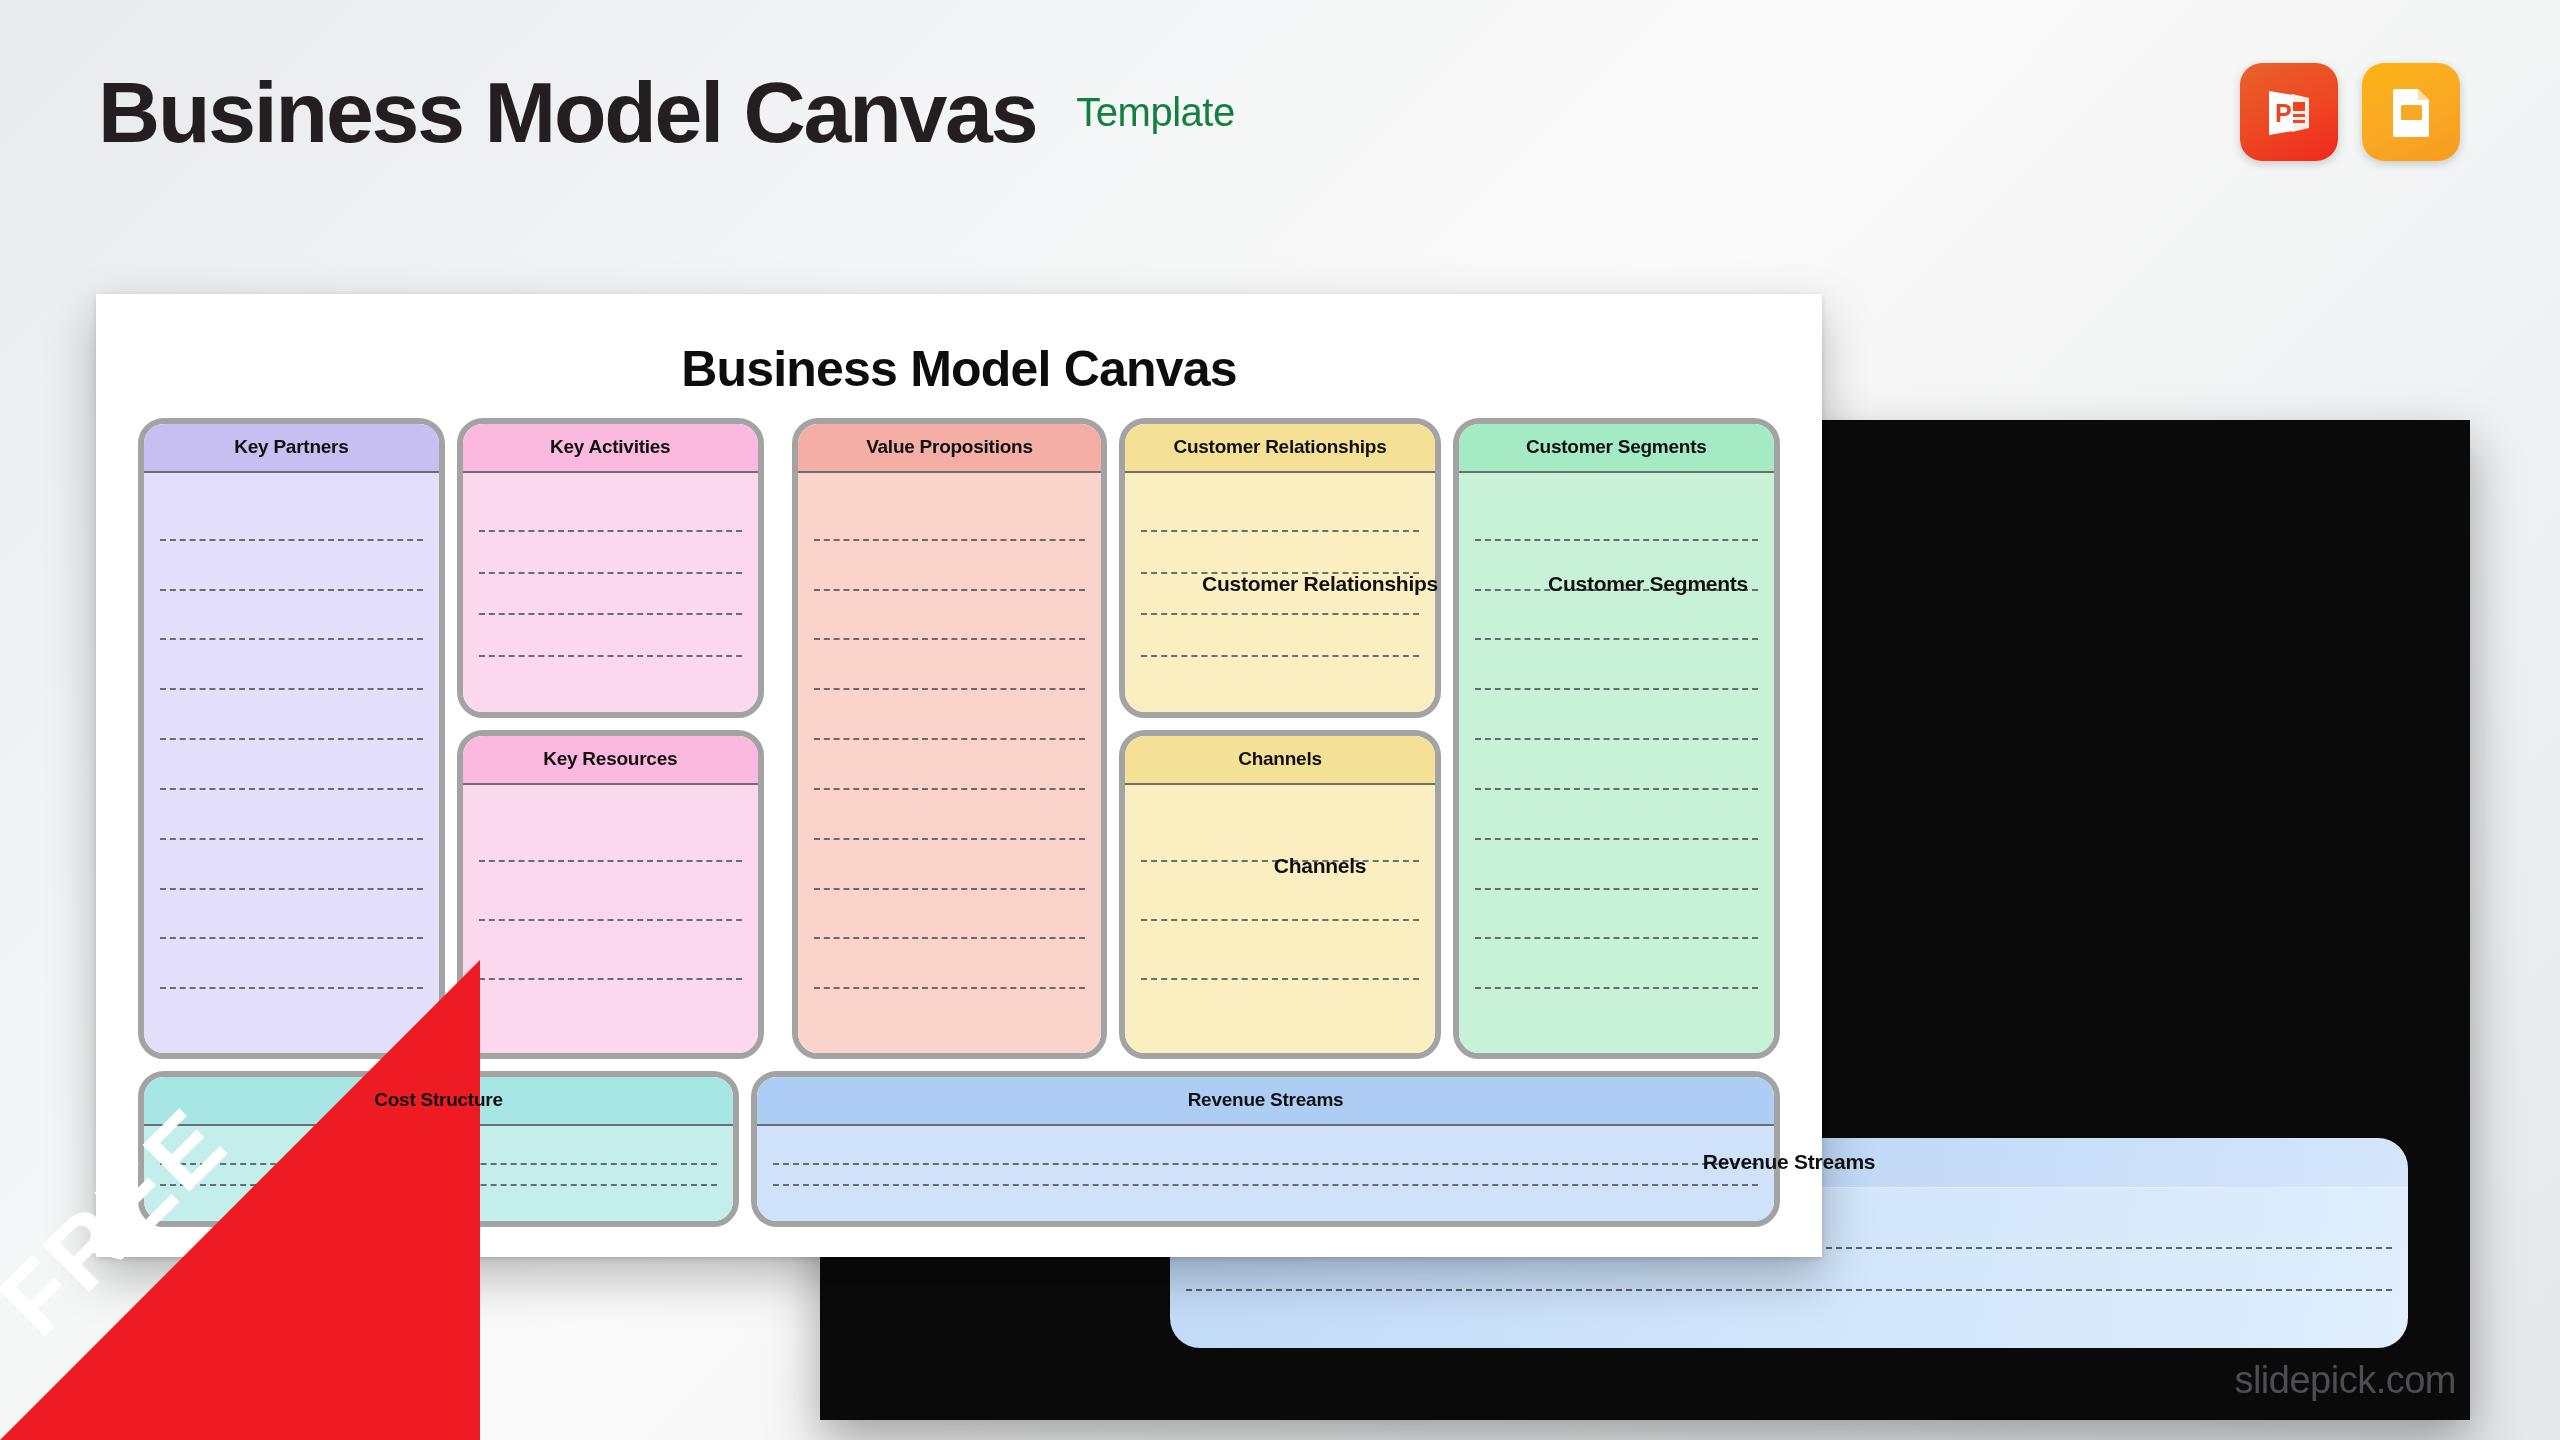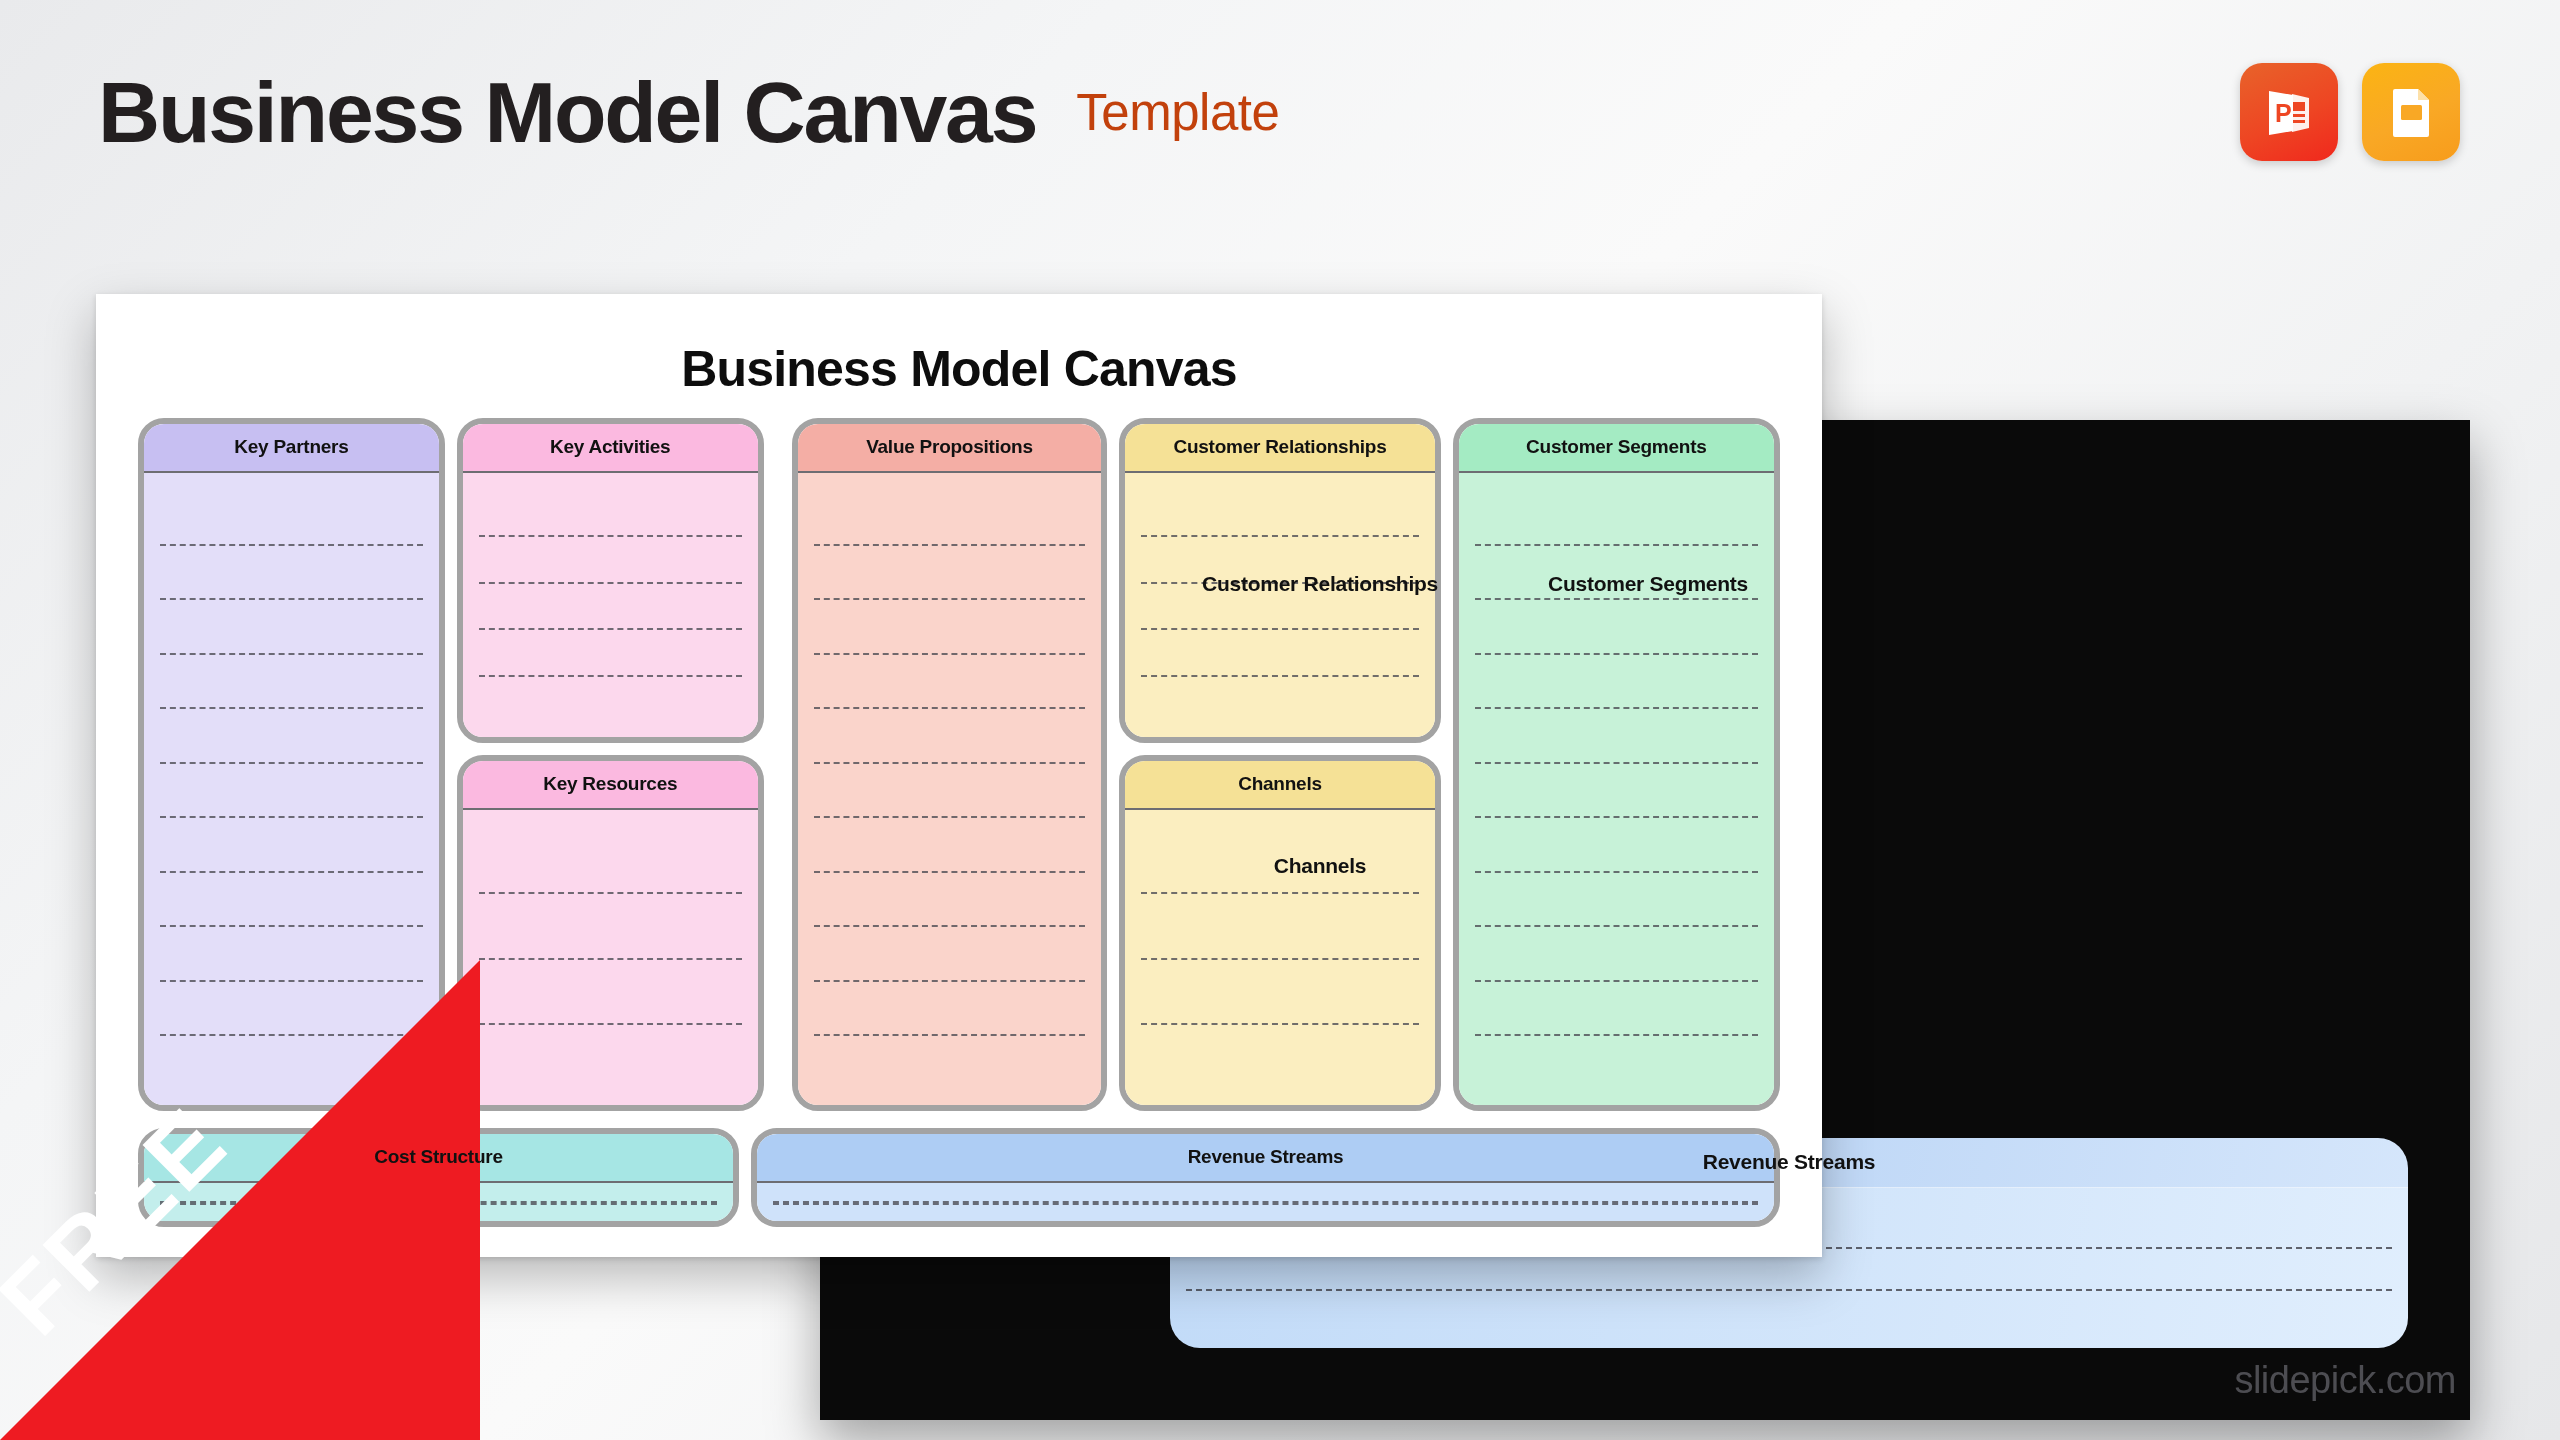--- a/index.html
+++ b/index.html
@@ -30,23 +30,23 @@
   .title-main {
     font-size: 86px;
     font-weight: 700;
     color: #231f20;
     letter-spacing: -2.2px;
     line-height: 1;
     white-space: nowrap;
   }
 
   .title-sub {
-    font-size: 51px;
+    font-size: 40px;
     font-weight: 400;
-    color: #c2410c;
+    color: #15803d;
     margin-left: 40px;
     letter-spacing: -0.5px;
     white-space: nowrap;
   }
 
   .app-icons {
     margin-left: auto;
     display: flex;
     gap: 24px;
     align-items: center;
@@ -157,22 +157,21 @@
   .col.c1 { flex: 1.05; }
   .col.c2 { flex: 1.05; border-radius: 22px; }
   .col.c3 { flex: 1.08; padding-left: 16px; }
   .col.c4 { flex: 1.10; }
   .col.c5 { flex: 1.12; }
 
   .canvas-bottom {
     display: flex;
     gap: 12px;
     margin-top: 12px;
-    height: 104px;
-    align-items: flex-end;
+    height: 156px;
   }
 
   .bottom-cost { flex: 0 0 36.6%; }
   .bottom-rev  { flex: 1; }
 
   
   .card {
     position: relative;
     border-radius: 26px;
     border: 6px solid #a3a3a3;

